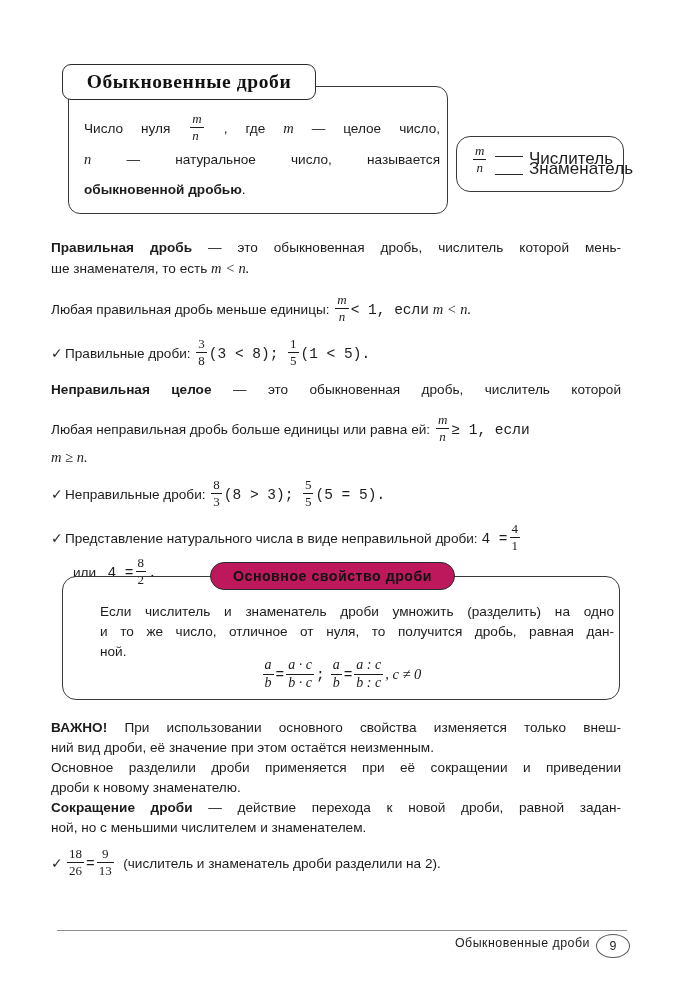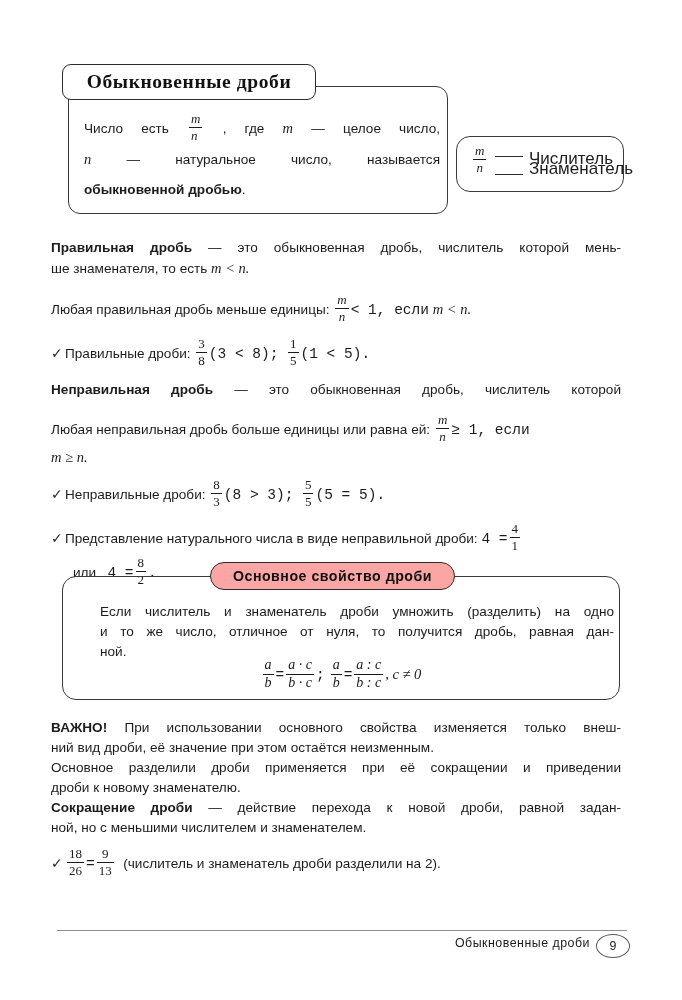--- a/index.html
+++ b/index.html
@@ -207,21 +207,21 @@
   }
   .prop-tab {
     position: absolute;
     left: 148px;
     top: -14px;
     width: 245px;
     height: 28px;
     box-sizing: border-box;
     border: 1.6px solid #2b2b2b;
     border-radius: 14px;
-    background: #fca5a5;
+    background: #be185d;
     display: flex;
     align-items: center;
     justify-content: center;
     z-index: 2;
   }
   .prop-tab .t {
     font-size: 14.2px;
     font-weight: bold;
     letter-spacing: 0.5px;
     color: #111111;
@@ -284,21 +284,21 @@
 <div class="page">
 
   <div class="title-pill">
     <span class="t">Обыкновенные  дроби</span>
   </div>
 
   <div class="def-box"></div>
 
   <div class="def-text">
     <span class="ln">
-      <span>Число   есть</span>
+      <span>Число   нуля</span>
       <span class="frac it sm"><span class="num">m</span><span class="den">n</span></span>
       <span>, где</span>
       <span class="mi">m</span>
       <span>— целое число,</span>
     </span>
     <span class="ln">
       <span class="mi">n</span>
       <span>— натуральное   число,   называется</span>
     </span>
     <span class="ln last">
@@ -335,21 +335,21 @@
 
     <p class="para tall">
       <span class="check">✓</span><span>Правильные  дроби:</span>
       <span class="frac up sm"><span class="num">3</span><span class="den">8</span></span><span class="mn">(3 &lt; 8);</span>&nbsp;
       <span class="frac up sm"><span class="num">1</span><span class="den">5</span></span><span class="mn">(1 &lt; 5).</span>
     </p>
 
     <div class="gap-s"></div>
 
     <p class="para">
-      <span class="jline"><b>Неправильная  дробь</b><span> — </span><span>это  обыкновенная  дробь,  числитель  которой</span></span>
+      <span class="jline"><b>Неправильная  целое</b><span> — </span><span>это  обыкновенная  дробь,  числитель  которой</span></span>
     </p>
 
     <div class="gap-m"></div>
 
     <p class="para tall">
       <span>Любая  неправильная  дробь  больше  единицы  или  равна  ей:</span>
       <span class="frac it sm"><span class="num">m</span><span class="den">n</span></span><span class="mn">≥ 1,  если</span>
     </p>
 
     <p class="para">

